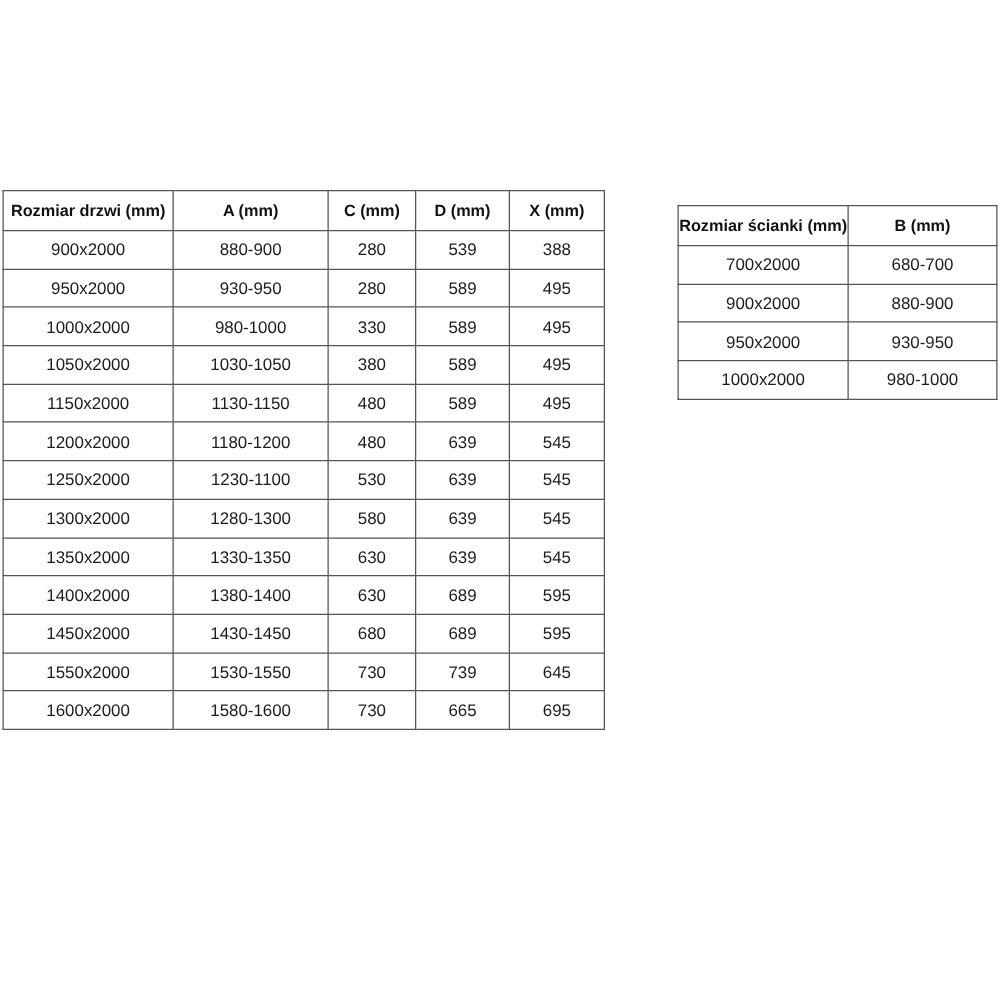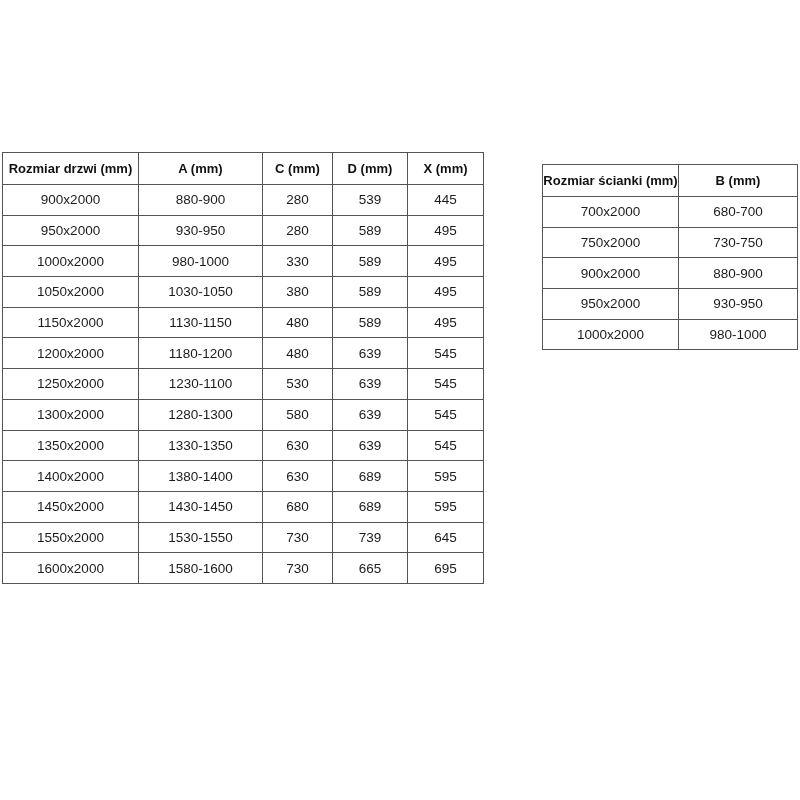--- a/index.html
+++ b/index.html
@@ -72,21 +72,21 @@
         <th>D (mm)</th>
         <th>X (mm)</th>
       </tr>
   </thead>
   <tbody>
       <tr>
         <td>900x2000</td>
         <td>880-900</td>
         <td>280</td>
         <td>539</td>
-        <td>445</td>
+        <td>388</td>
       </tr>
       <tr>
         <td>950x2000</td>
         <td>930-950</td>
         <td>280</td>
         <td>589</td>
         <td>495</td>
       </tr>
       <tr>
         <td>1000x2000</td>
@@ -178,24 +178,20 @@
         <th>Rozmiar ścianki (mm)</th>
         <th>B (mm)</th>
       </tr>
   </thead>
   <tbody>
       <tr>
         <td>700x2000</td>
         <td>680-700</td>
       </tr>
       <tr>
-        <td>750x2000</td>
-        <td>730-750</td>
-      </tr>
-      <tr>
         <td>900x2000</td>
         <td>880-900</td>
       </tr>
       <tr>
         <td>950x2000</td>
         <td>930-950</td>
       </tr>
       <tr>
         <td>1000x2000</td>
         <td>980-1000</td>

